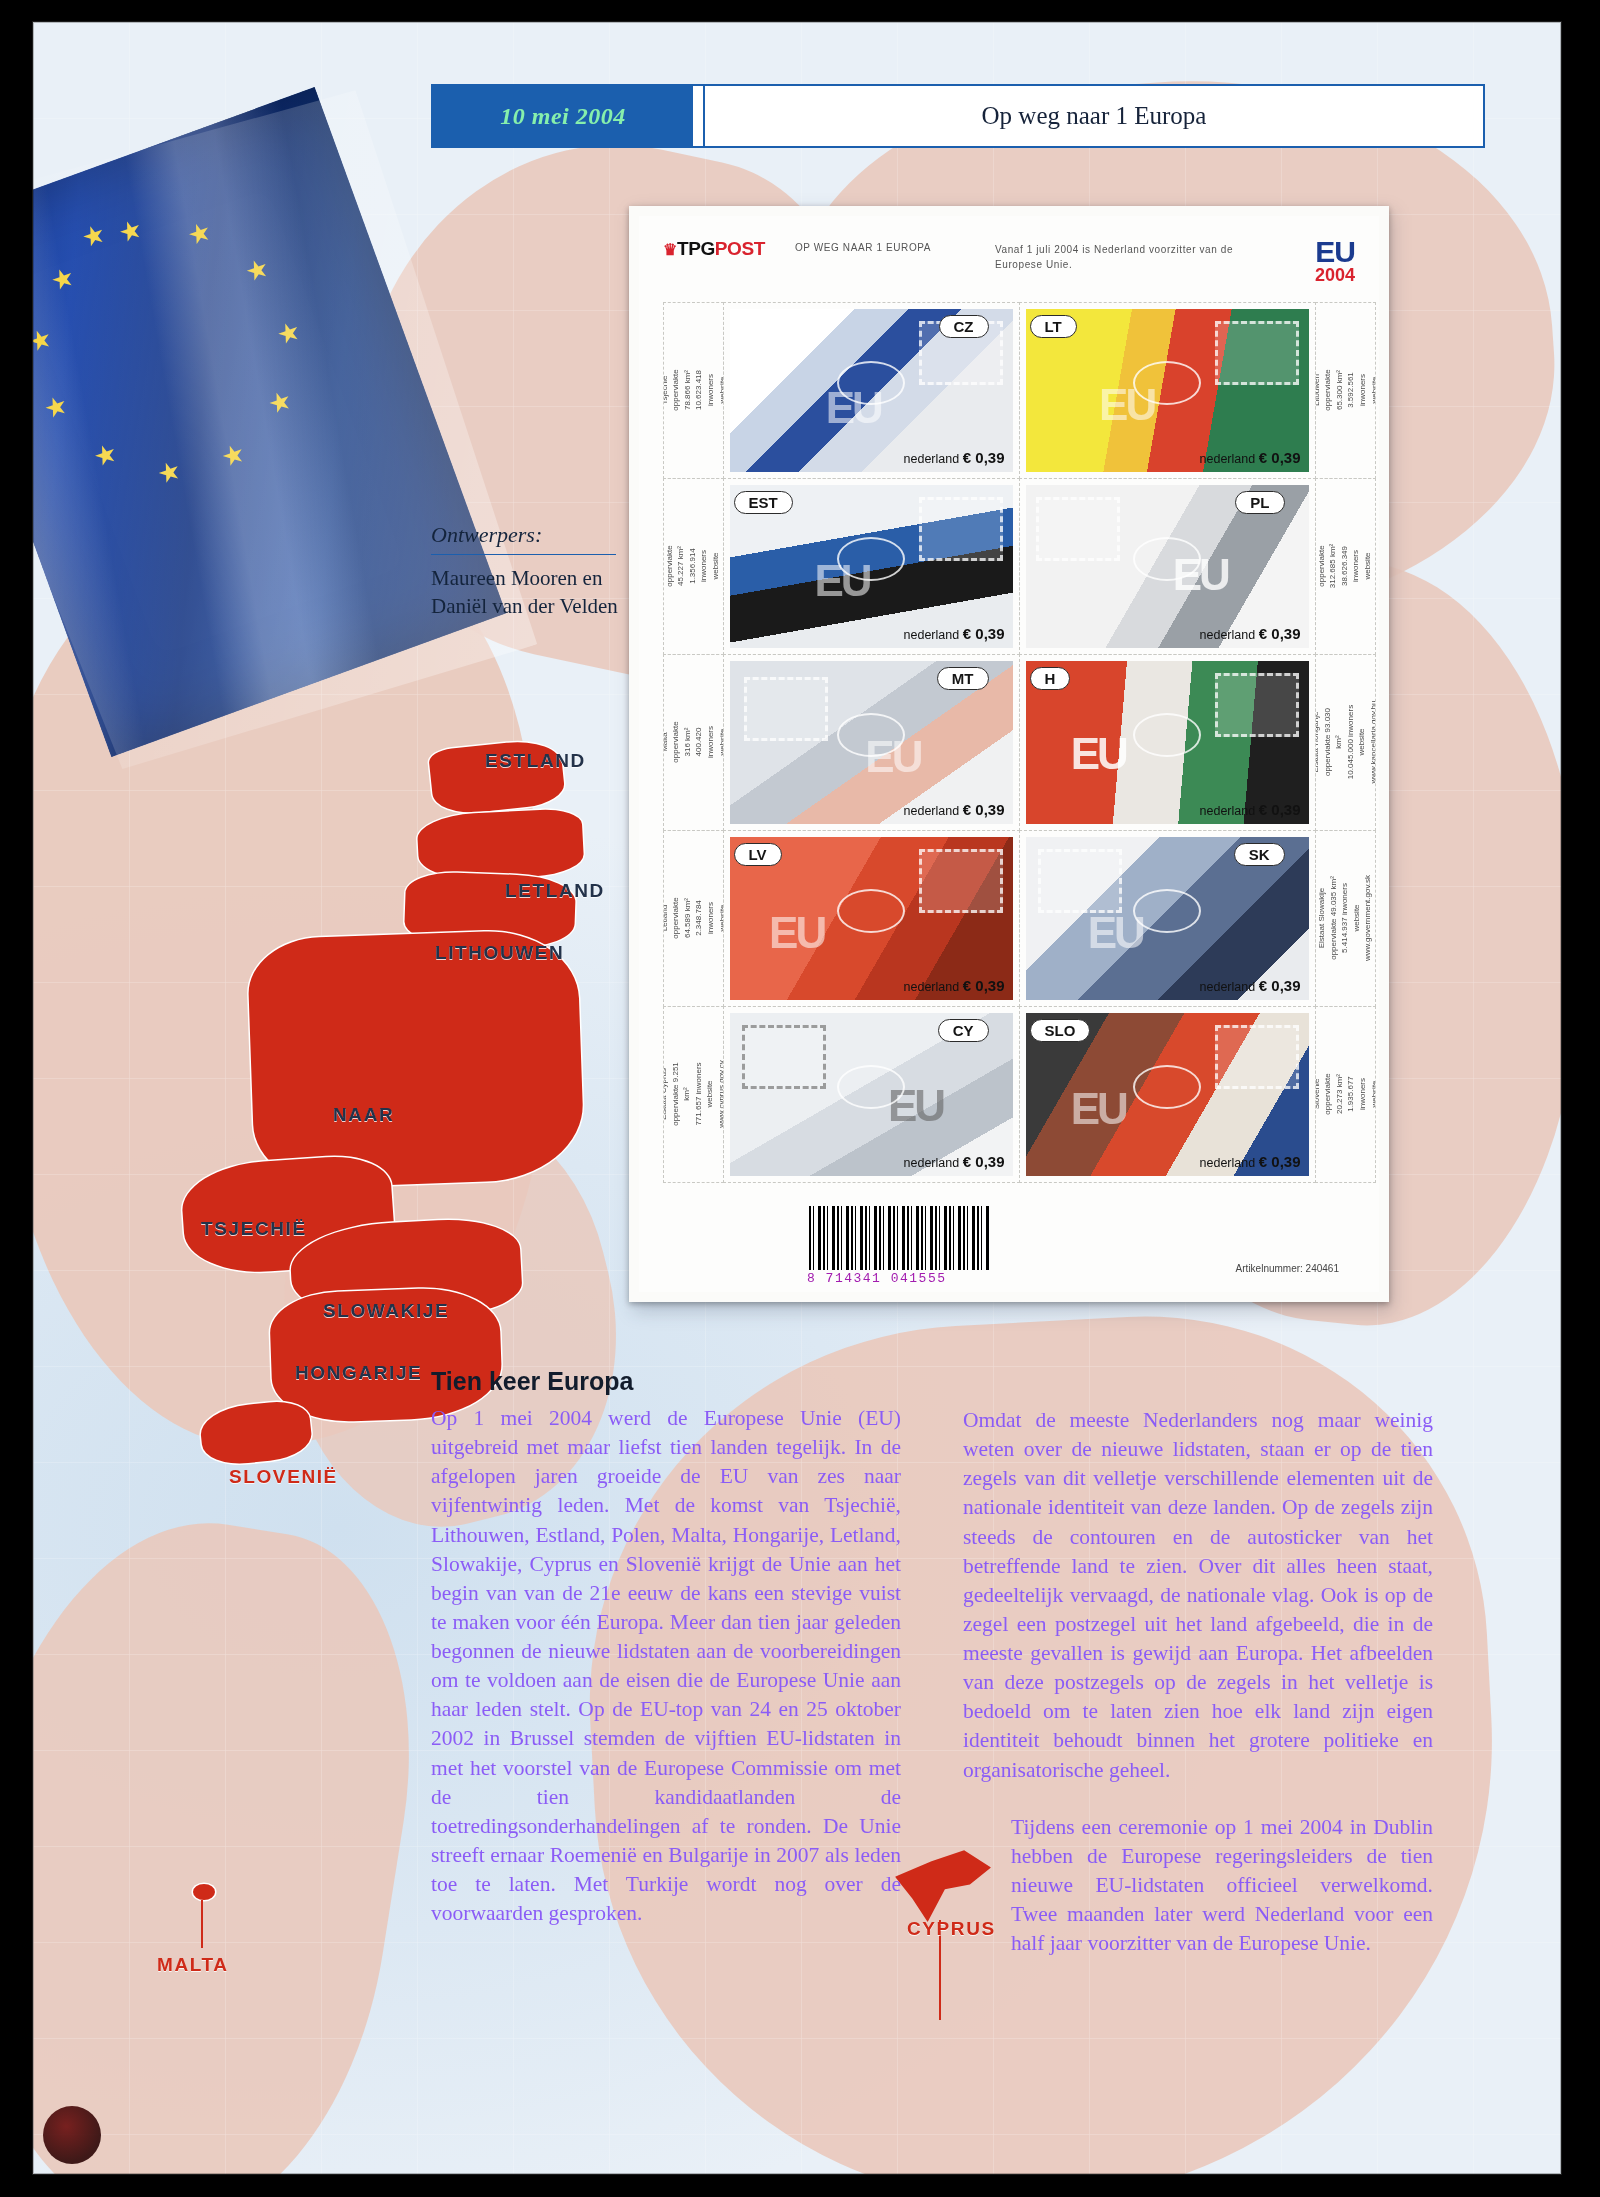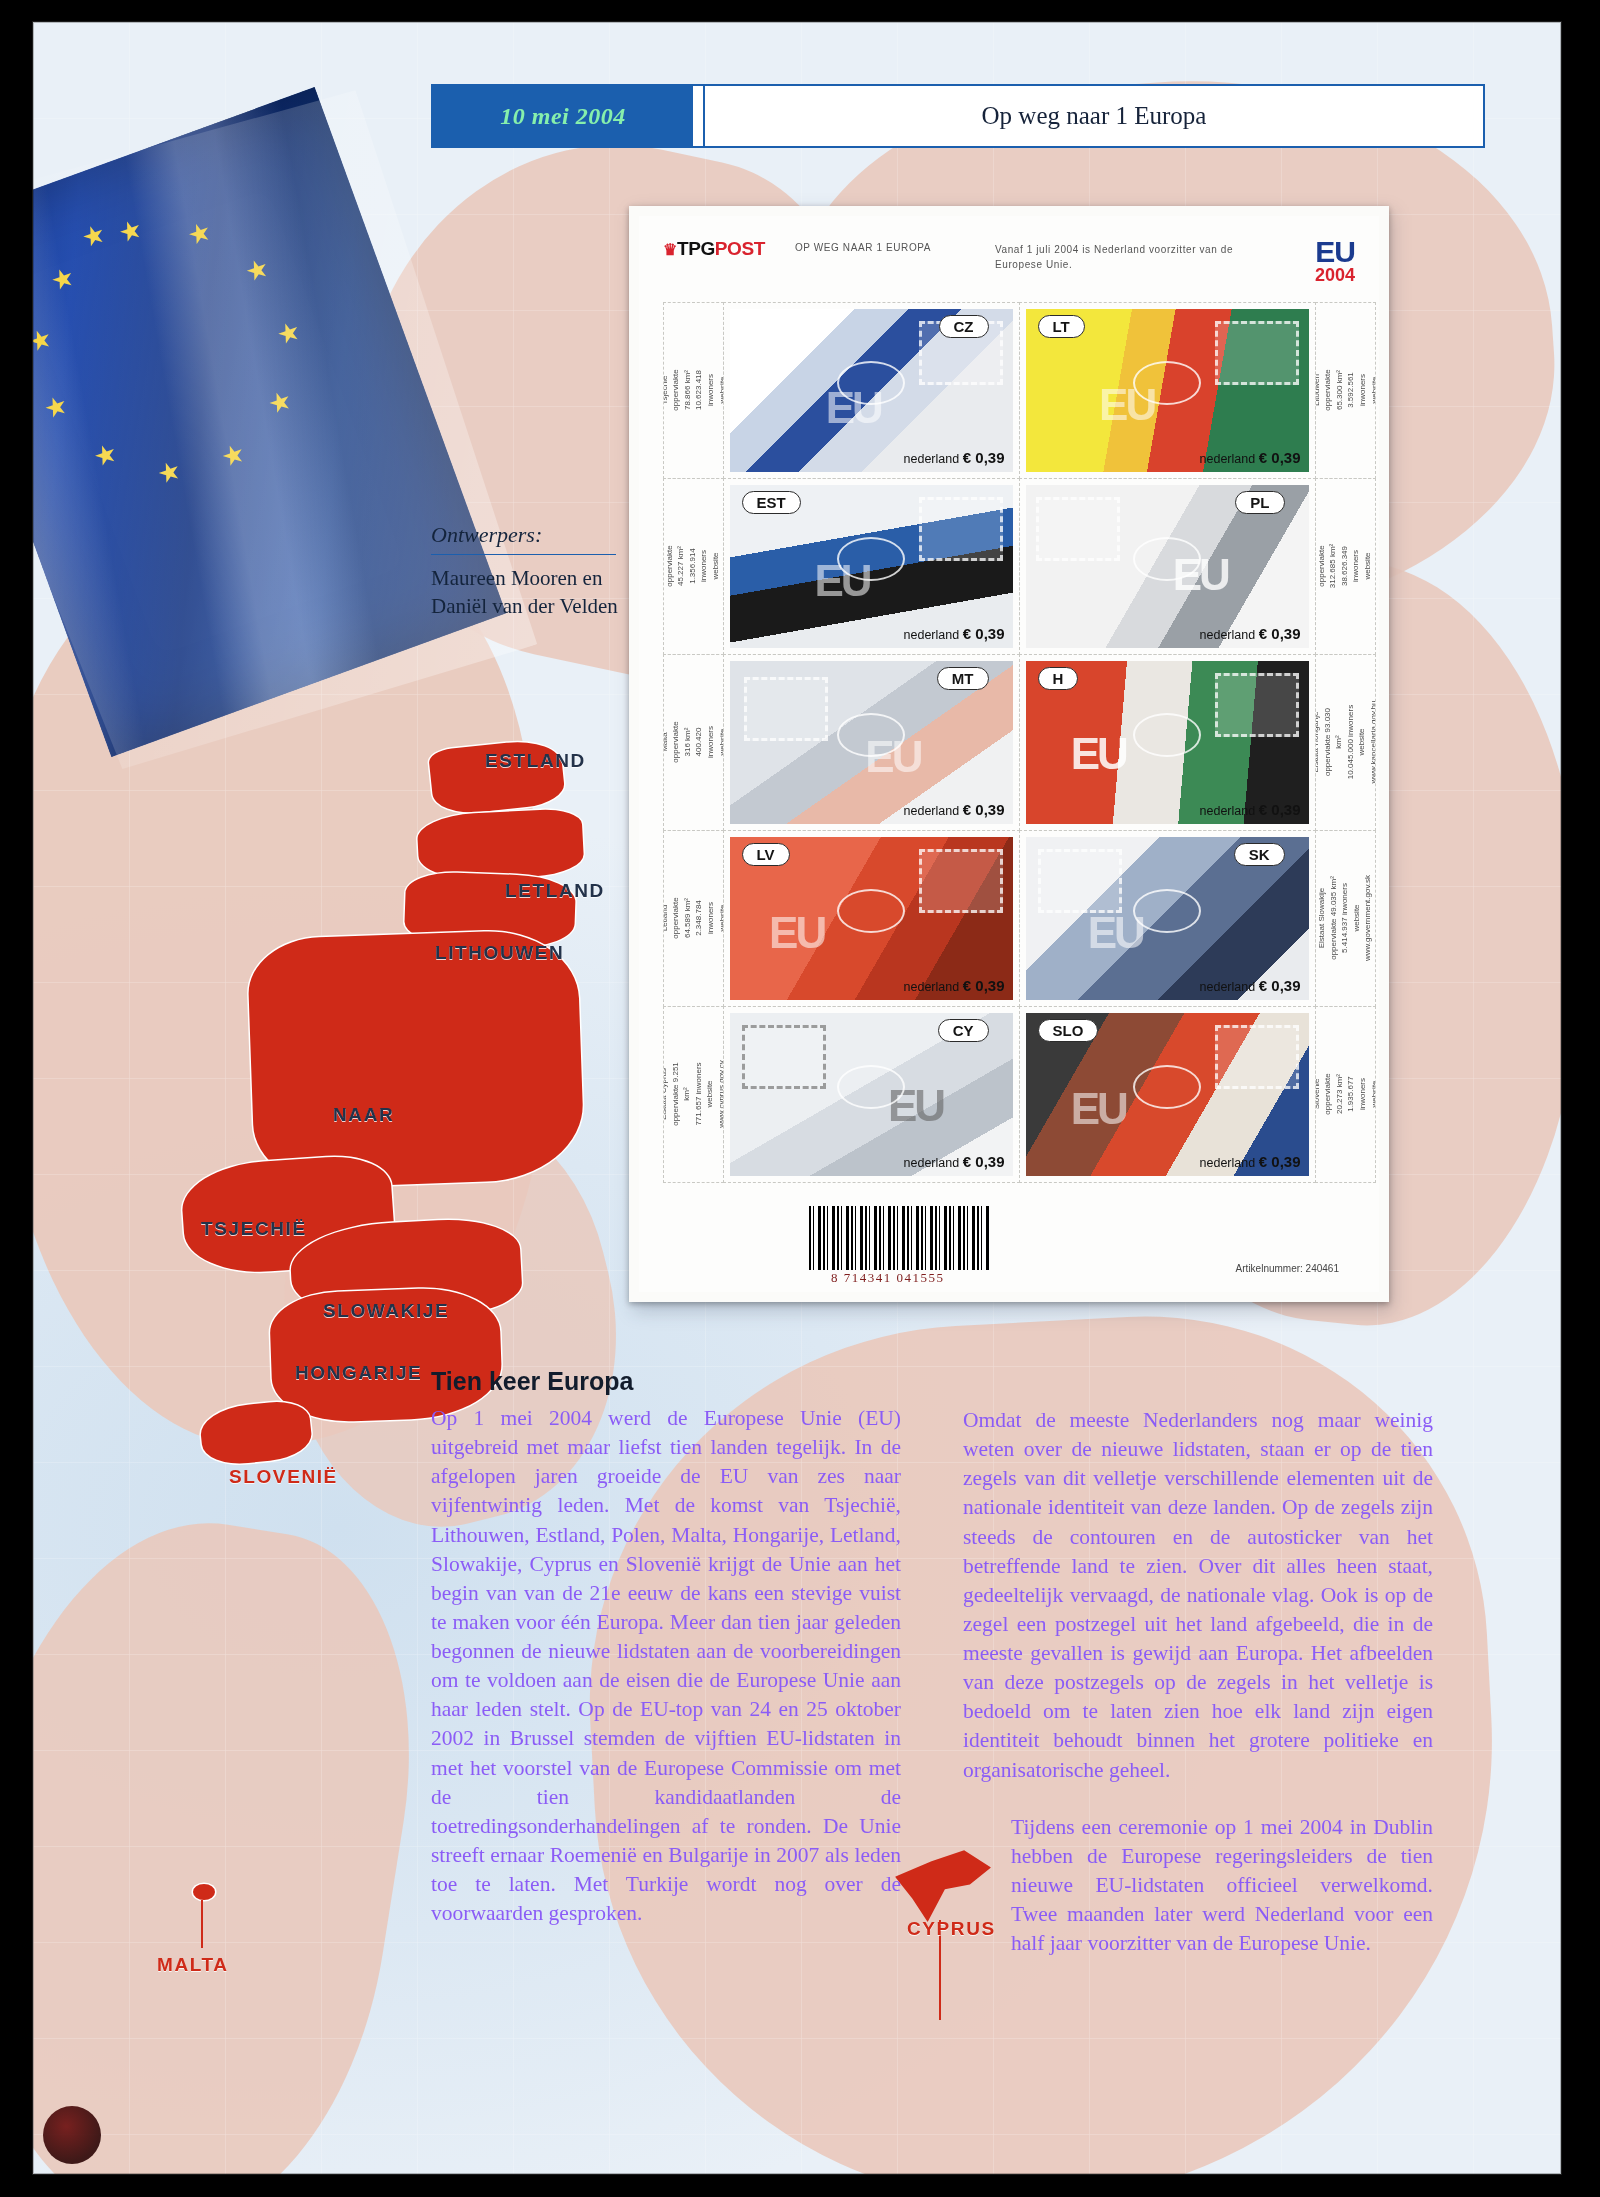--- a/index.html
+++ b/index.html
@@ -96,21 +96,21 @@
   .grid{position:absolute;left:24px;top:86px;width:712px;height:880px;
         display:grid;grid-template-columns:60px 1fr 1fr 60px;grid-template-rows:repeat(5,1fr);}
   .cell{position:relative;border:1px dashed #c9c9c4;margin:-0.5px;}
   .side{position:relative;border:1px dashed #c9c9c4;margin:-0.5px;overflow:hidden;}
   .side .vtxt{position:absolute;left:50%;top:50%;transform:translate(-50%,-50%) rotate(-90deg);
         white-space:nowrap;font-family:"Liberation Sans",sans-serif;font-size:8px;color:#4a4a4a;line-height:1.45;text-align:center;}
 
   .stamp{position:absolute;inset:6px;overflow:hidden;background:#efefed;}
   .code{position:absolute;top:6px;border:1.5px solid #2b2b2b;border-radius:18px;background:#fff;
       font-family:"Liberation Sans",sans-serif;font-weight:700;font-size:15px;padding:2px 14px;color:#151515;z-index:5;}
-  .code.l{left:12px;}
+  .code.l{left:4px;}
   .code.r{right:24px;}
   .val{position:absolute;right:8px;bottom:6px;font-family:"Liberation Sans",sans-serif;font-size:13px;color:#111;z-index:5;}
   .val b{font-size:15px;}
   .val .nl{font-size:12.5px;}
 
   
   .art{position:absolute;inset:0;}
   .a-cz{background:
      linear-gradient(135deg,#ffffff 0 28%,#c8d4e6 28% 40%,#2b4f9e 40% 52%,#d3dbe8 52% 66%,#e9ebee 66% 100%),
      radial-gradient(circle at 72% 62%,rgba(215,40,30,.75) 0 22%,rgba(215,40,30,0) 55%);}
@@ -139,21 +139,21 @@
      linear-gradient(120deg,#3a3a3a 0 22%,#8d4a35 22% 42%,#d8492c 42% 62%,#e8e2d8 62% 80%,#2a4c8e 80% 100%);}
   .contour{position:absolute;font-family:"Liberation Sans",sans-serif;font-weight:700;color:rgba(255,255,255,.55);
       font-size:44px;letter-spacing:-3px;}
   .sticker{position:absolute;left:50%;top:46%;transform:translate(-50%,-50%);border:2px solid rgba(255,255,255,.8);
       border-radius:50%;width:64px;height:40px;}
   .inner-stamp{position:absolute;right:10px;top:12px;width:78px;height:58px;border:3px dashed rgba(255,255,255,.75);
       background:rgba(255,255,255,.18);}
 
   .barcode{position:absolute;left:170px;bottom:22px;width:180px;height:64px;background:#fff;
       background-image:repeating-linear-gradient(to right,#000 0 2px,#fff 2px 4px,#000 4px 5px,#fff 5px 9px,#000 9px 12px,#fff 12px 14px);}
-  .bc-num{position:absolute;left:168px;bottom:6px;font-family:Liberation Serif, serif;font-size:13px;color:#7f1d1d;letter-spacing:1.5px;margin-left:24px;}
+  .bc-num{position:absolute;left:168px;bottom:6px;font-family:Liberation Mono, monospace;font-size:13px;color:#a21caf;letter-spacing:1.5px;}
   .art-no{position:absolute;right:40px;bottom:18px;font-family:"Liberation Sans",sans-serif;font-size:10px;color:#444;}
 
   
   .article{position:absolute;left:398px;top:1335px;width:1020px;}
   .art-title{font-family:"Liberation Sans",sans-serif;font-weight:700;font-size:25px;color:#121c2c;margin:10px 0 8px 0;}
   .cols{display:flex;gap:62px;}
   .col{width:470px;font-size:21.5px;line-height:1.355;color:#8b5cf6;text-align:justify;}
   .col p{margin:0 0 20px 0;}
   .col.left{margin-left:0;}
   .col.right{padding-top:2px;}

